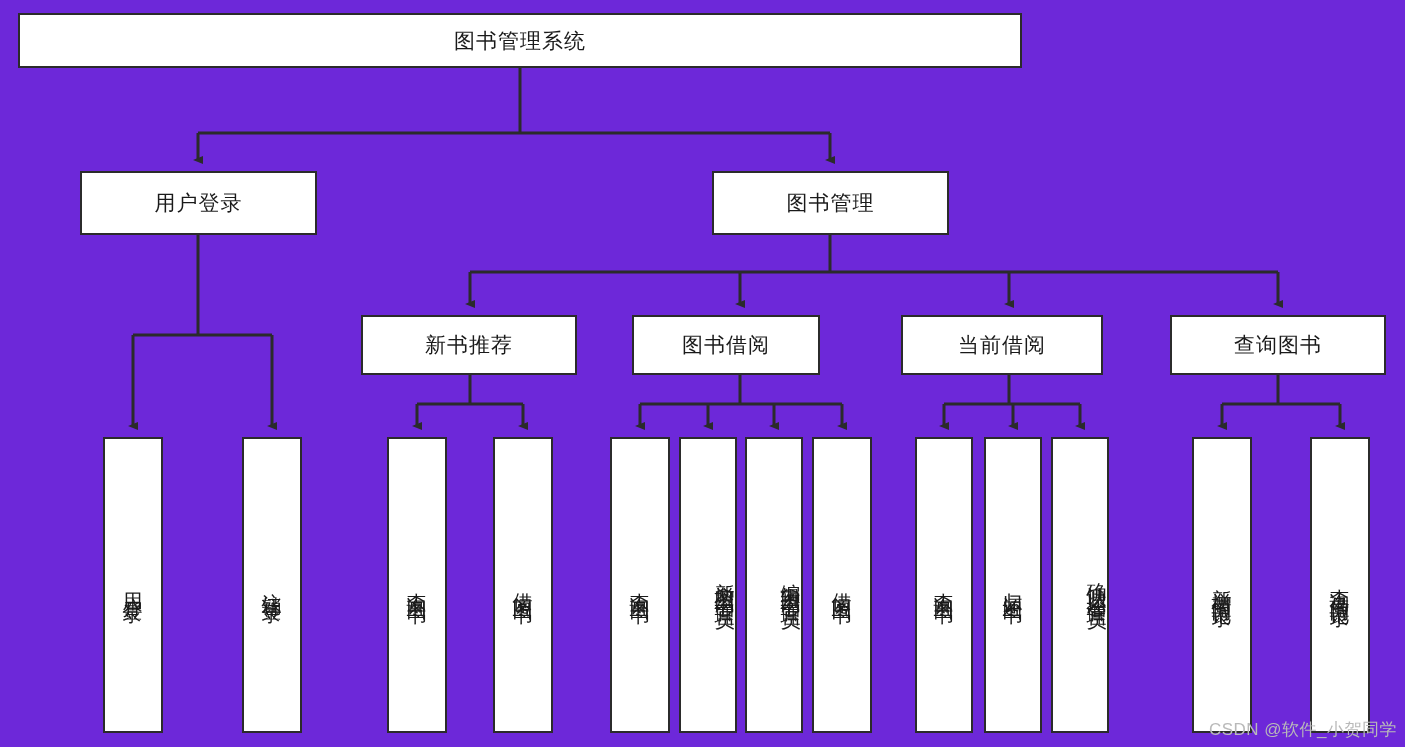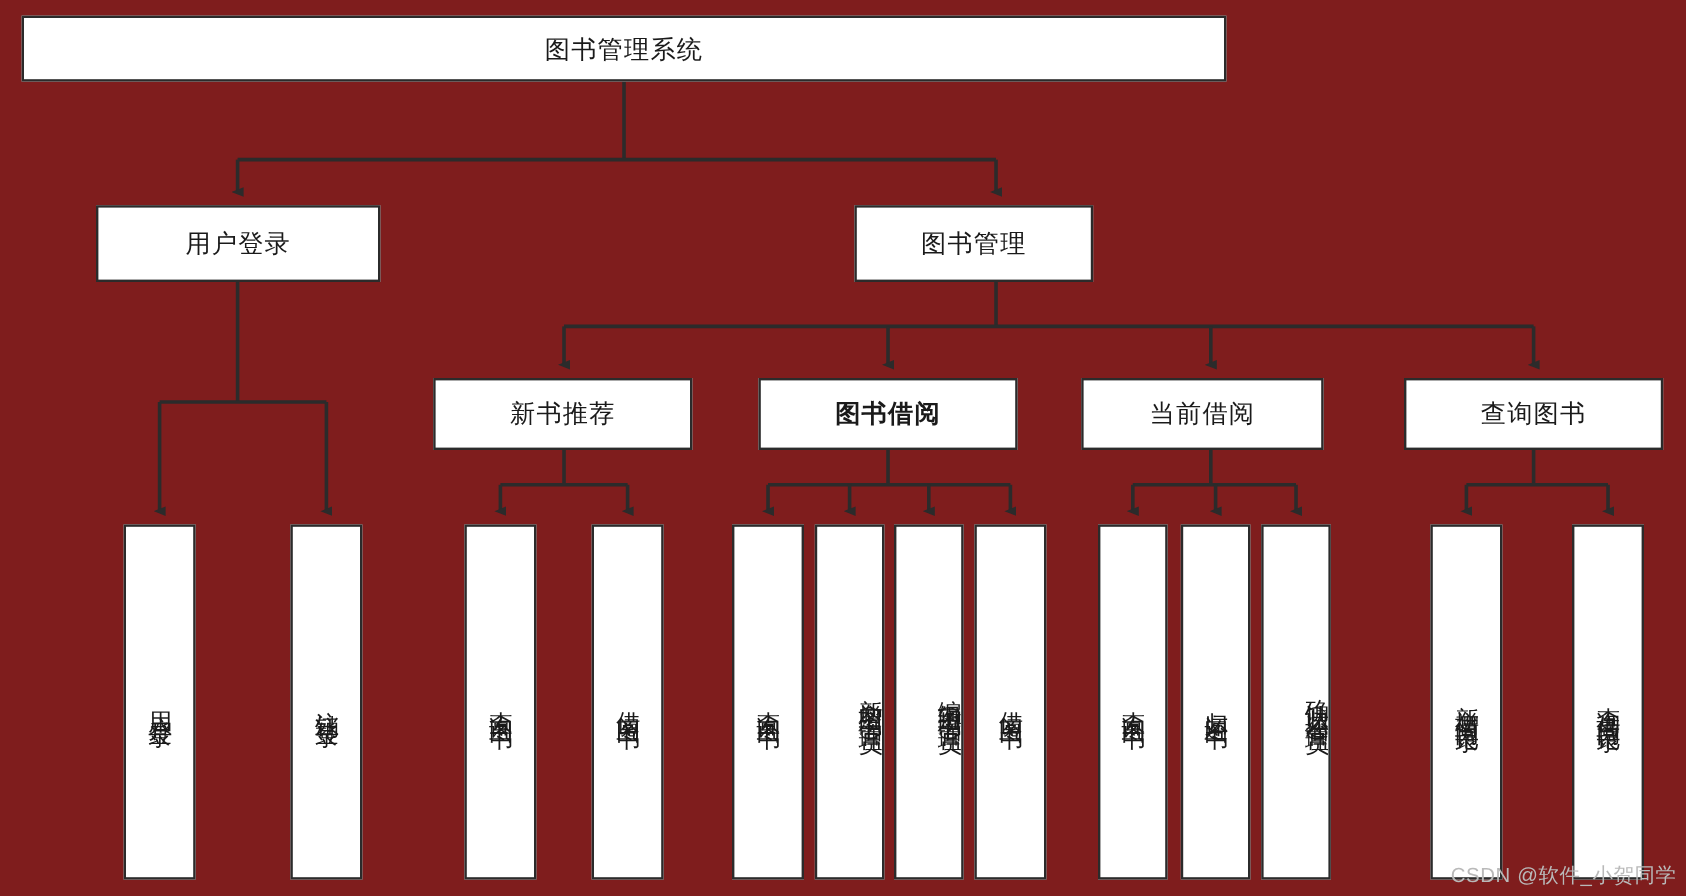--- a/index.html
+++ b/index.html
@@ -7,21 +7,21 @@
     padding: 0;
     background: #ffffff;
   }
   body {
     font-family: "Liberation Sans", "DejaVu Sans", sans-serif;
   }
   #canvas {
     position: relative;
     width: 1405px;
     height: 747px;
-    background: #7f1d1d;
+    background: #6d28d9;
     overflow: hidden;
   }
   svg.wires {
     position: absolute;
     left: 0;
     top: 0;
     width: 1405px;
     height: 747px;
     pointer-events: none;
   }
@@ -121,28 +121,28 @@
     </g>
   </svg>
 
   <div class="node h" style="left:18px; top:13px; width:1004px; height:55px;">
     <span class="label">图书管理系统</span>
   </div>
 
   <div class="node h" style="left:80px; top:171px; width:237px; height:64px;">
     <span class="label">用户登录</span>
   </div>
-  <div class="node h" style="left:712px; top:171px; width:199px; height:64px;font-family:Liberation Serif, serif;">
+  <div class="node h" style="left:712px; top:171px; width:237px; height:64px;font-family:Liberation Serif, serif;">
     <span class="label">图书管理</span>
   </div>
 
   <div class="node h" style="left:361px; top:315px; width:216px; height:60px;">
     <span class="label">新书推荐</span>
   </div>
-  <div class="node h" style="left:632px; top:315px; width:216px; height:60px;font-weight:bold;">
+  <div class="node h" style="left:632px; top:315px; width:188px; height:60px;">
     <span class="label">图书借阅</span>
   </div>
   <div class="node h" style="left:901px; top:315px; width:202px; height:60px;">
     <span class="label">当前借阅</span>
   </div>
   <div class="node h" style="left:1170px; top:315px; width:216px; height:60px;">
     <span class="label">查询图书</span>
   </div>
 
   <div class="node v" style="left:103px; top:437px; width:60px; height:296px;">

